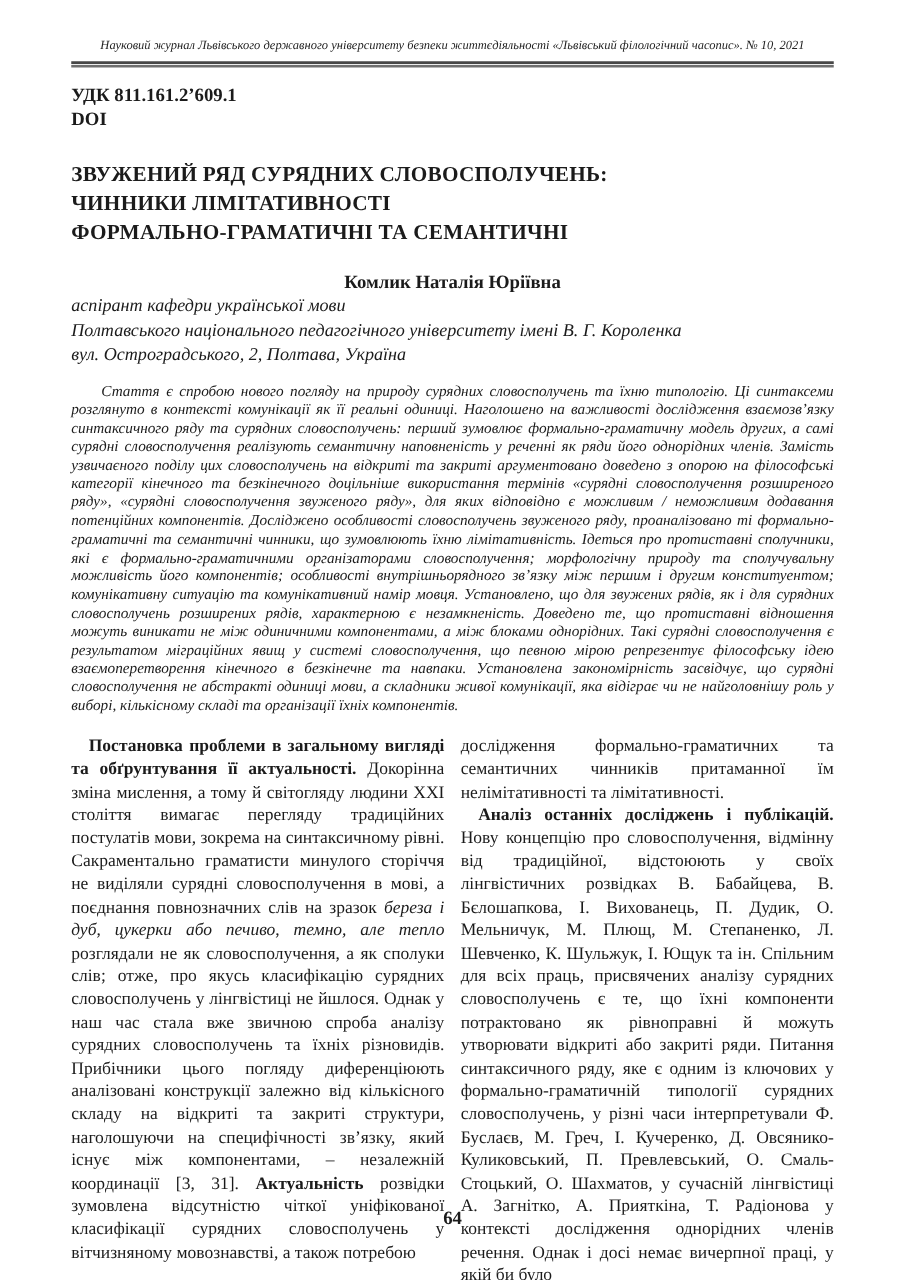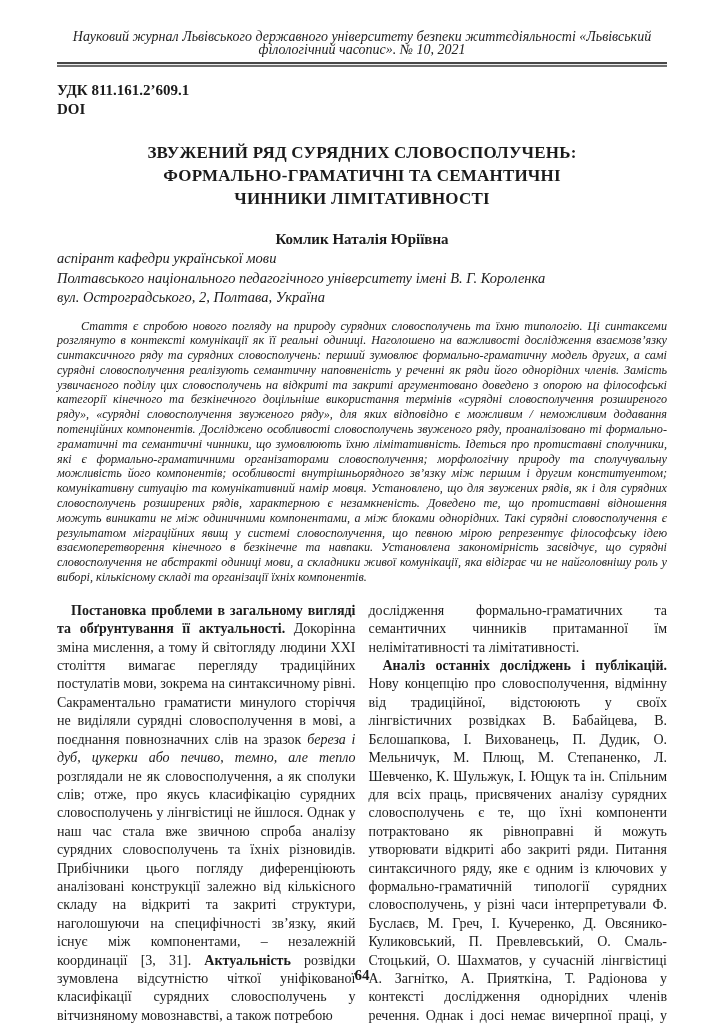--- a/index.html
+++ b/index.html
@@ -6,24 +6,24 @@
   .page{
     position:relative;
     width:724px;height:1024px;
     box-sizing:border-box;
     padding:30px 57px 0 57px;
     background:#ffffff;
     color:#1b1b1b;
     font-family:"Liberation Serif","DejaVu Serif",serif;
     overflow:hidden;
   }
-  .running-head{text-align:center;font-style:italic;font-size:14px;line-height:13px;color:#222;}
+  .running-head{text-align:center;font-style:italic;font-size:10px;line-height:13px;color:#222;}
   .rule{margin-top:6px;height:5px;background:linear-gradient(to bottom,#474747 0,#474747 2px,#ececec 2px,#ececec 3px,#6e6e6e 3px,#6e6e6e 5px);}
   .udc-block{margin-top:14px;font-weight:bold;font-size:15px;line-height:19px;}
-  .article-title{margin-top:22px;text-align:center;font-weight:bold;font-size:17px;line-height:23px;letter-spacing:.2px;}
+  .article-title{margin-top:22px;text-align:left;font-weight:bold;font-size:17px;line-height:23px;letter-spacing:.2px;}
   .author-name{margin-top:20px;text-align:center;font-weight:bold;font-size:15px;line-height:19px;}
   .affiliation{text-align:left;font-style:italic;font-size:14.5px;line-height:19.5px;}
   .abstract{margin-top:11px;font-style:italic;font-size:12.2px;line-height:14.8px;text-align:justify;text-indent:24px;}
   .keywords{font-style:italic;font-size:12.2px;line-height:14.8px;text-align:justify;text-indent:24px;}
   .columns{margin-top:17px;display:flex;gap:13px;}
   .col{flex:1 1 0;font-size:14px;line-height:18.4px;text-align:justify;}
   .col p{margin:0;}
   .indent{text-indent:14px;}
   .seg-normal{font-style:normal;font-weight:normal;}
   .seg-bold{font-weight:bold;}
@@ -42,22 +42,22 @@
 
   <div class="rule"></div>
 
   <div class="udc-block">
     <div>УДК 811.161.2’609.1</div>
     <div>DOI</div>
   </div>
 
   <h1 class="article-title" style="margin:22px 0 0 0;">
     <div>ЗВУЖЕНИЙ РЯД СУРЯДНИХ СЛОВОСПОЛУЧЕНЬ:</div>
+    <div>ЧИННИКИ ЛІМІТАТИВНОСТІ</div>
     <div>ФОРМАЛЬНО-ГРАМАТИЧНІ ТА СЕМАНТИЧНІ</div>
-    <div>ЧИННИКИ ЛІМІТАТИВНОСТІ</div>
   </h1>
 
   <div class="author-name">Комлик Наталія Юріївна</div>
 
   <div class="affiliation">
     <div>аспірант кафедри української мови</div>
     <div>Полтавського національного педагогічного університету імені В. Г. Короленка</div>
     <div>вул. Остроградського, 2, Полтава, Україна</div>
   </div>
 

